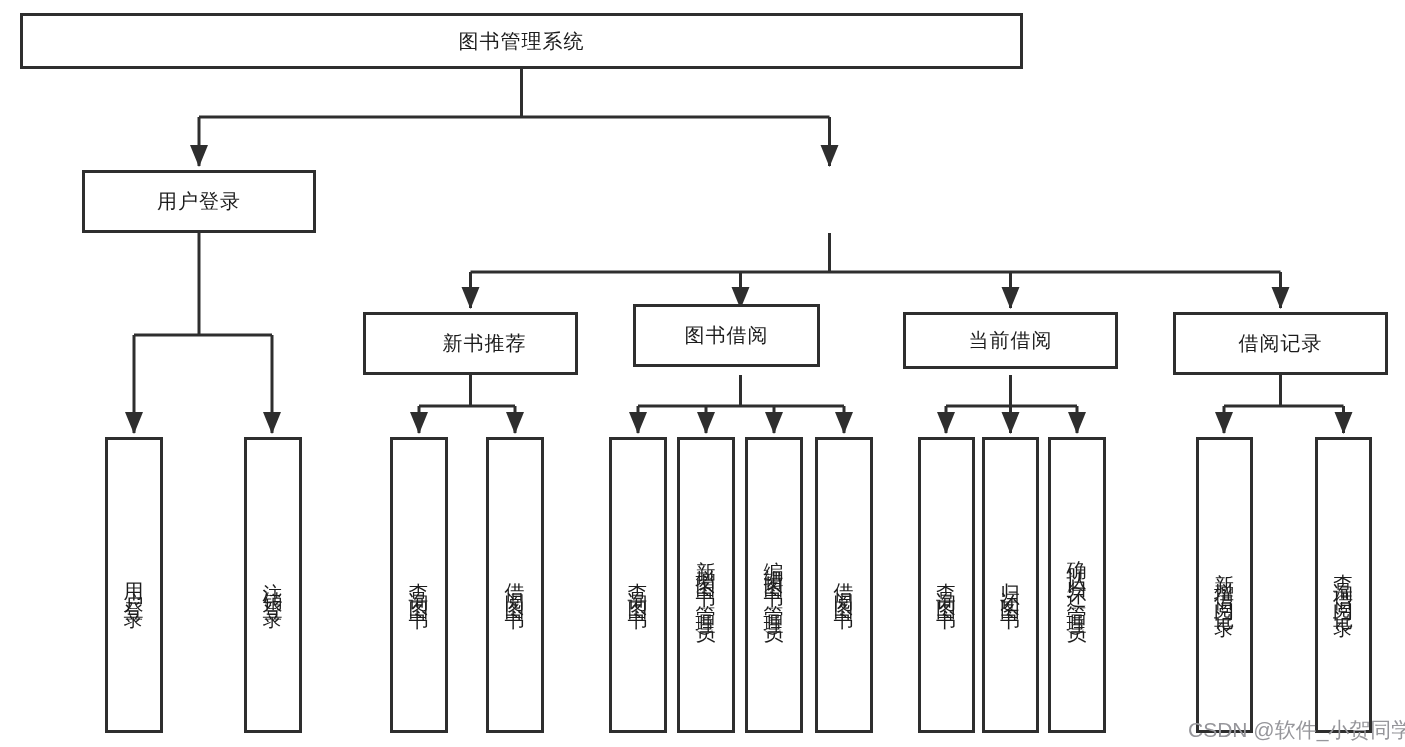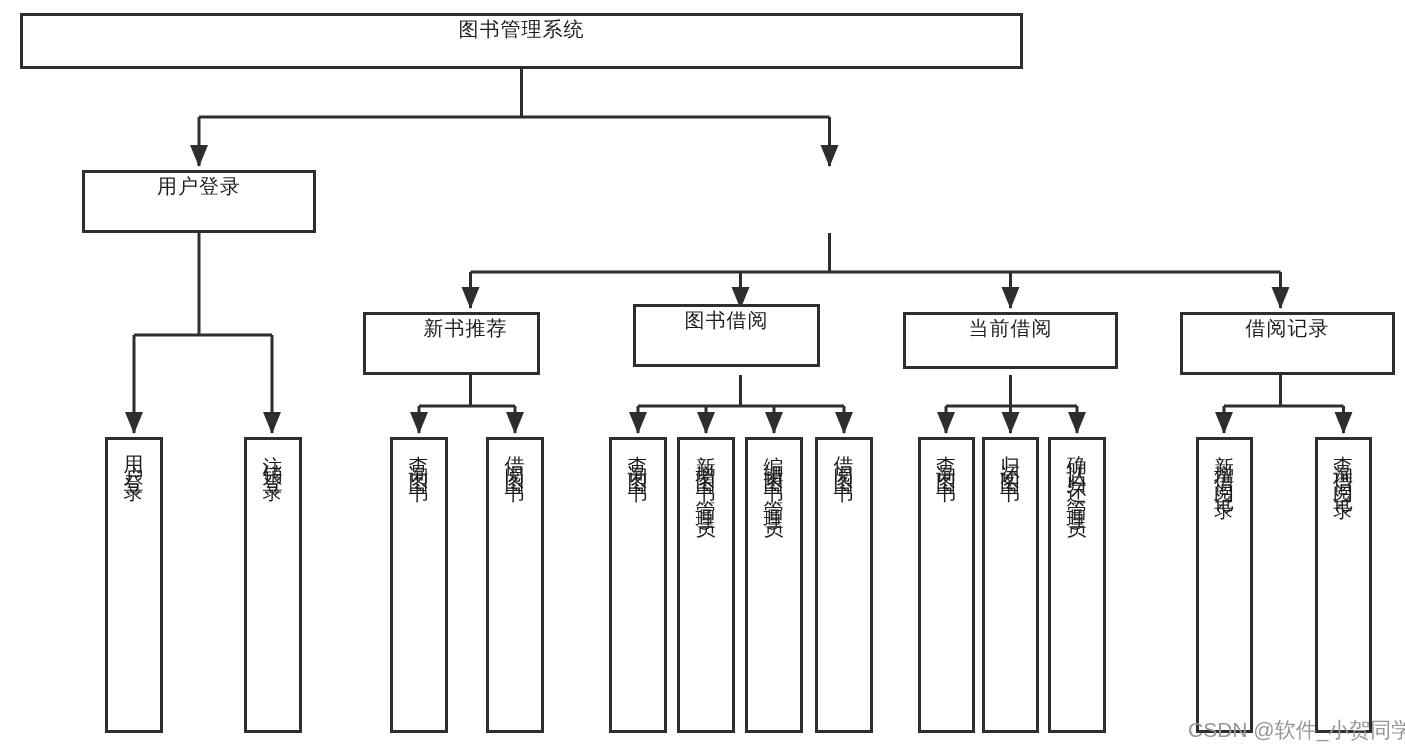--- a/index.html
+++ b/index.html
@@ -10,43 +10,43 @@
     font-family:"Liberation Sans","DejaVu Sans",sans-serif;
     overflow:hidden;
   }
   #connectors{position:absolute;left:0;top:0;z-index:1;}
   .node{
     position:absolute;
     box-sizing:border-box;
     border:3px solid #2e2e2e;
     background:#ffffff;
     display:flex;
-    align-items:flex-start;
+    align-items:center;
     justify-content:center;
     color:#1c1c1c;
     font-size:20px;
     letter-spacing:1px;
     z-index:2;
   }
   .leaf .vtext{
     writing-mode:vertical-rl;
     text-orientation:mixed;
     font-size:20px;
     line-height:1;
     letter-spacing:9px;
     white-space:nowrap;
   }
   
   #n-root{left:20px;top:13px;width:1003px;height:56px;}
   #n-user-login{left:82px;top:170px;width:234px;height:63px;}
   #n-book-mgmt{left:712px;top:170px;width:235px;height:63px;}
-  #n-new-book-rec{left:363px;top:312px;width:177px;height:63px;padding-left:28px;}
+  #n-new-book-rec{left:363px;top:312px;width:215px;height:63px;padding-left:28px;}
   #n-book-borrow{left:633px;top:304px;width:187px;height:63px;}
   #n-current-borrow{left:903px;top:312px;width:215px;height:57px;}
-  #n-borrow-record{left:1173px;top:312px;width:215px;height:63px;margin-left:7px;}
+  #n-borrow-record{left:1173px;top:312px;width:215px;height:63px;}
   .leaf{top:437px;height:296px;}
   #n-leaf-user-login{left:105px;width:58px;}
   #n-leaf-logout{left:244px;width:58px;}
   #n-leaf-nb-query{left:390px;width:58px;}
   #n-leaf-nb-borrow{left:486px;width:58px;}
   #n-leaf-bb-query{left:609px;width:58px;}
   #n-leaf-bb-add{left:677px;width:58px;}
   #n-leaf-bb-edit{left:745px;width:58px;}
   #n-leaf-bb-borrow{left:815px;width:58px;}
   #n-leaf-cb-query{left:918px;width:57px;}

